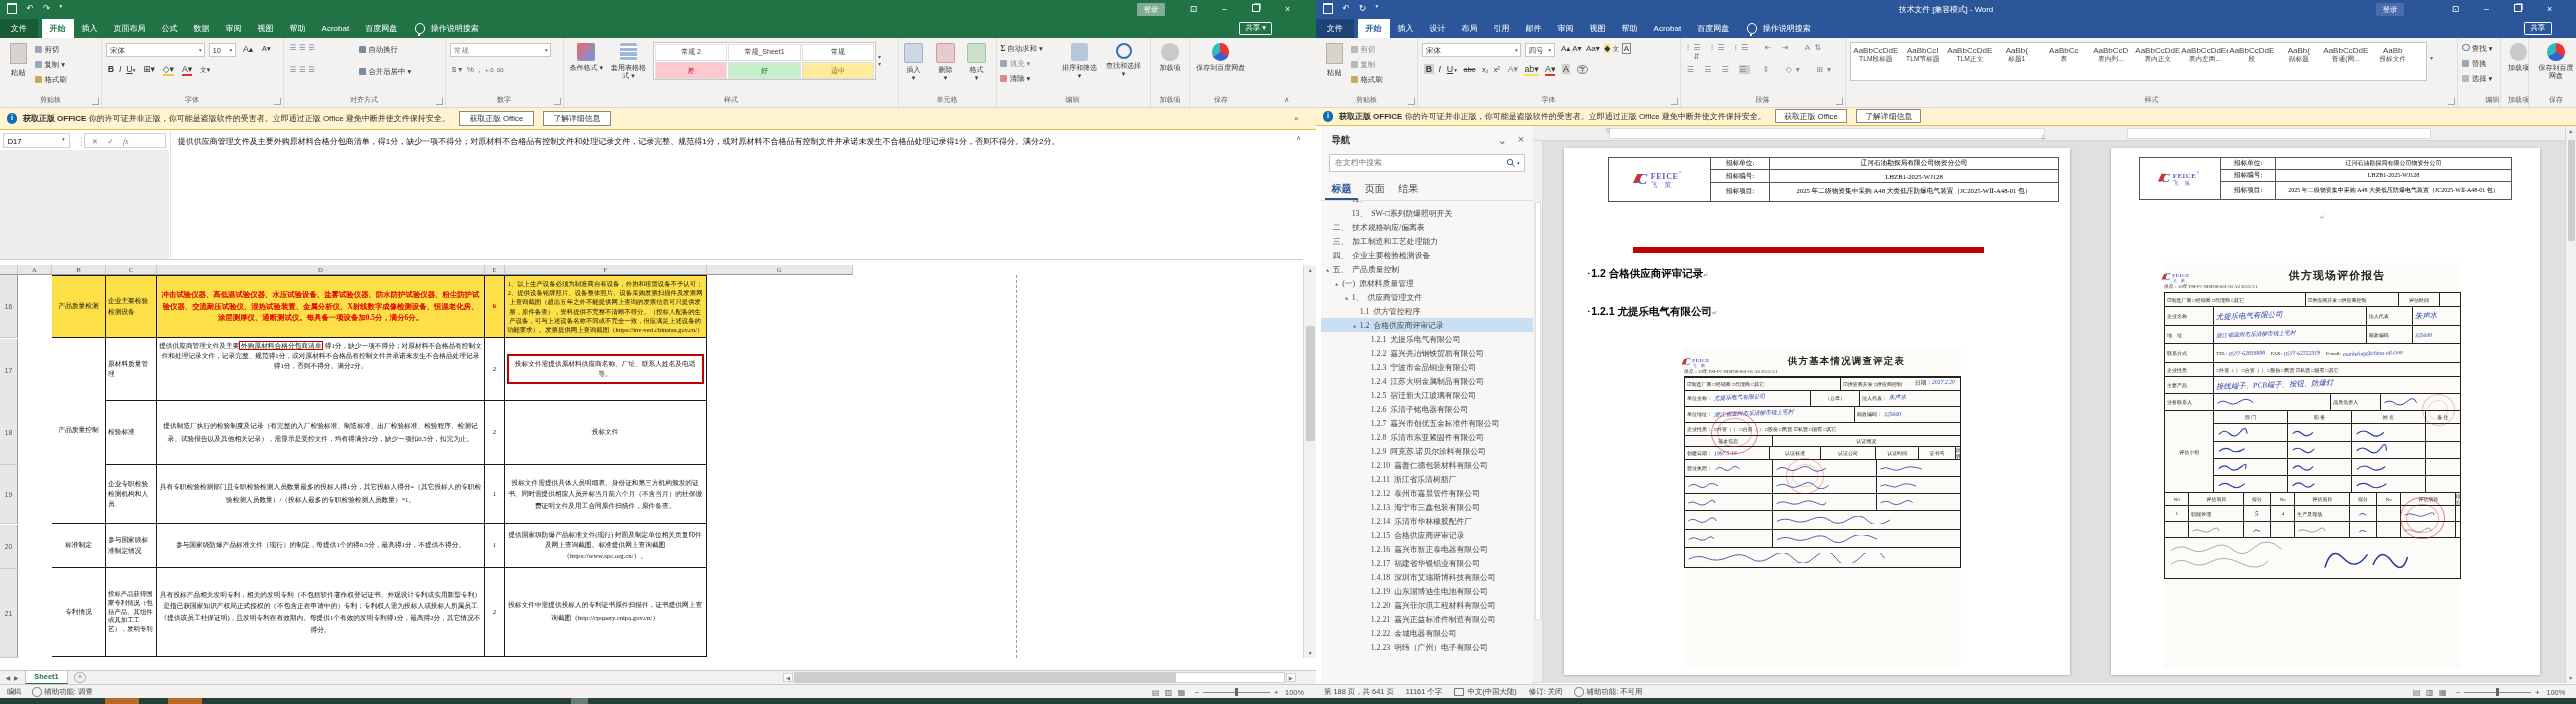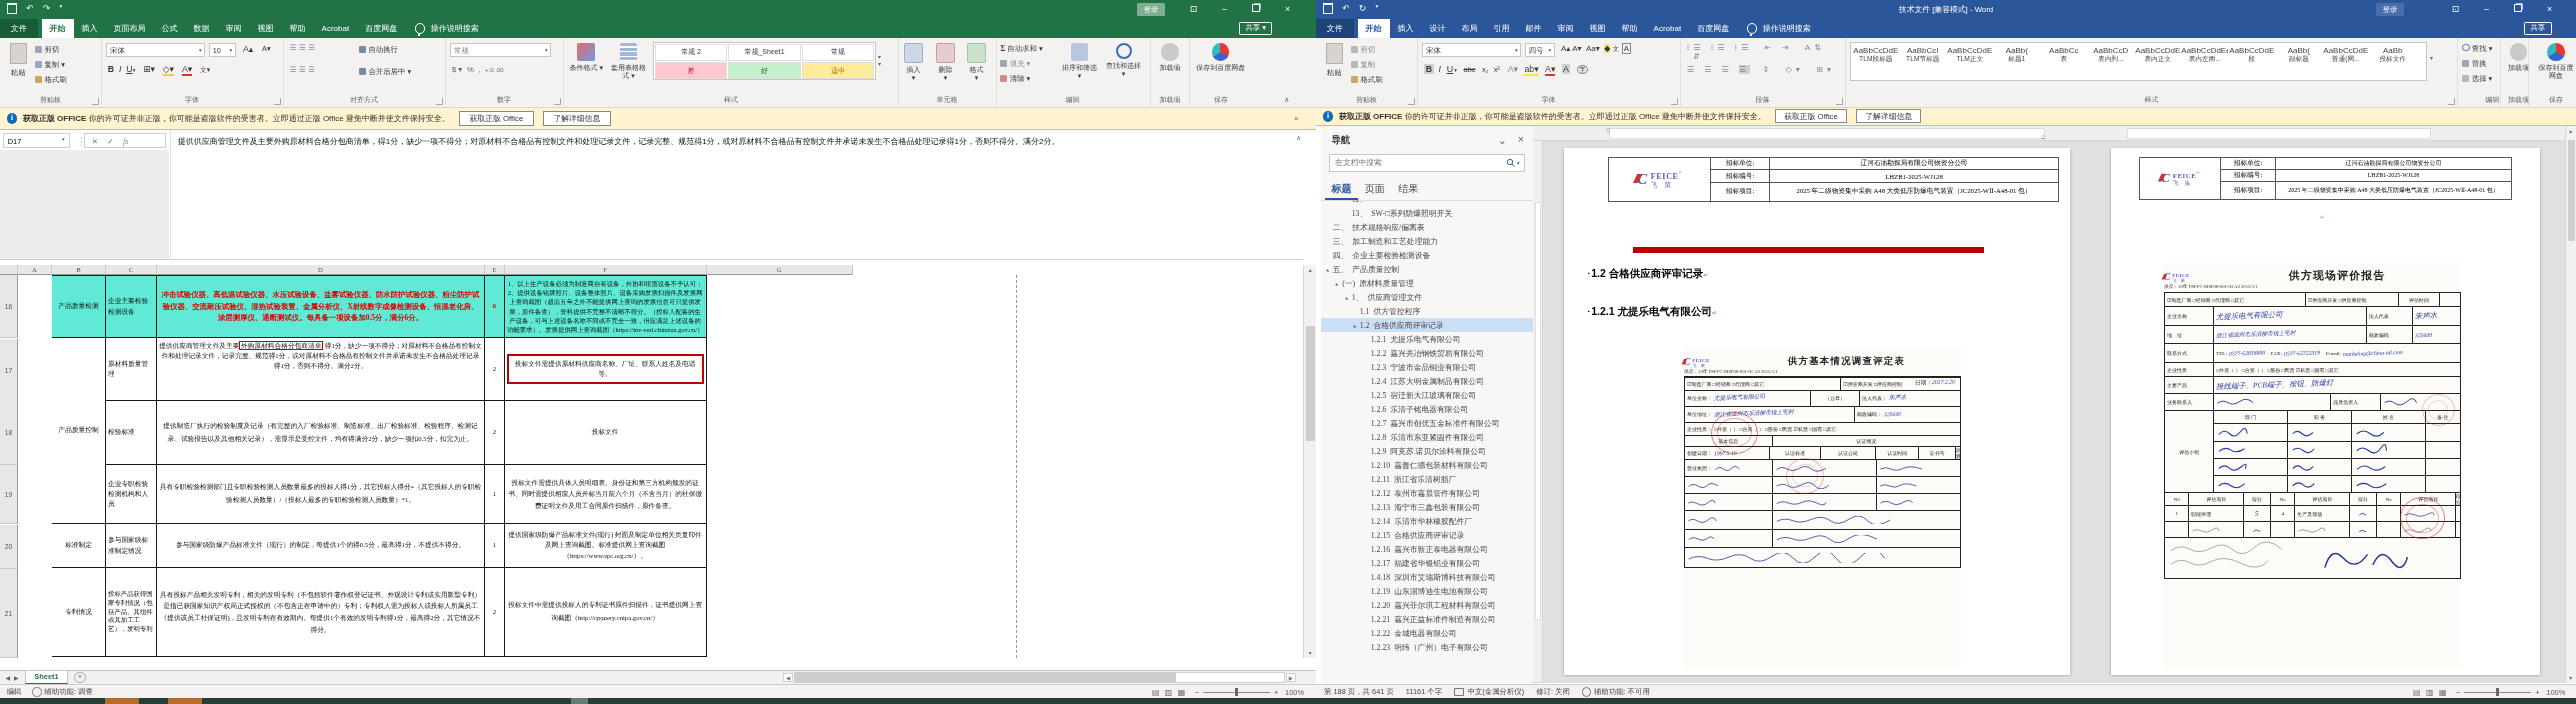--- a/index.html
+++ b/index.html
@@ -51,21 +51,21 @@
       font-size:6.7px;color:#555;display:flex;align-items:center;justify-content:center;}
   .rn{background:#e7e7e7;border-right:0.7px solid #9a9a9a;border-bottom:0.7px solid #c9c9c9;
       font-size:6.7px;color:#555;display:flex;align-items:center;justify-content:center;}
   #xgrid{display:grid;grid-template-columns:34px 54px 51px 328px 19.6px 202px 146px;
       grid-template-rows:10px 63px 63px 64px 59px 44px 89px;font-family:"Liberation Serif","DejaVu Serif",serif;color:#111;}
   .xc{border-right:0.7px solid #1a1a1a;border-bottom:0.7px solid #1a1a1a;padding:0.7px 2px;font-size:6.7px;line-height:1.5;
       display:flex;align-items:center;justify-content:center;text-align:center;overflow:hidden;}
   .xc.bt{border-top:0.7px solid #1a1a1a;}
   .xc.bl{border-left:0.7px solid #1a1a1a;}
   .xc.left{text-align:left;justify-content:flex-start;}
-  .yel{background:#5eead4;}
+  .yel{background:#fde047;}
   .redtext{color:#e00000;font-weight:bold;}
   .rb{border:1.3px solid #c00000;padding:0 0.7px;}
   .redframe{border:2px solid #c00000;padding:3.4px 5.4px;width:94%;}
   .gcol{border:none;}
   
   .sheettab{background:#fff;border:0.7px solid #c6c6c6;border-top:none;border-bottom:1.3px solid #217346;
     color:#217346;font-weight:bold;font-size:7.4px;padding:1.3px 8px;}
   .status{background:#f3f2f1;border-top:0.7px solid #d0ccc8;font-size:7.4px;color:#444;}
   .viewic{font-size:8px;color:#666;margin-left:5.4px;}
   .zline{display:inline-block;width:67px;height:0.7px;background:#8a8886;vertical-align:2.7px;position:relative;}
@@ -1244,21 +1244,21 @@
   <div class="t" style="right:0;top:126px;width:11.5px;bottom:15px;background:#f1f1f1;border-left:0.7px solid #d6d6d6;">
     <div style="text-align:center;font-size:5.4px;color:#777;padding-top:2px;">▲</div>
     <div style="position:absolute;left:2px;top:13.5px;width:7.4px;height:101px;background:#cdcdcd;border-radius:1.3px;"></div>
     <div style="position:absolute;bottom:2px;left:0;right:0;text-align:center;font-size:5.4px;color:#777;">▼</div>
   </div>
 
   <div class="t status" style="left:0;top:684px;right:0;height:15px;display:flex;align-items:center;">
     <span style="margin-left:8px;">第 188 页，共 641 页</span>
     <span style="margin-left:12px;">11161 个字</span>
     <span style="margin-left:12px;width:8px;height:6.7px;border:0.7px solid #777;border-radius:0.7px;display:inline-block;"></span>
-    <span style="margin-left:3.4px;">中文(金属分析仪)</span>
+    <span style="margin-left:3.4px;">中文(中国大陆)</span>
     <span style="margin-left:12px;">修订: 关闭</span>
     <span style="margin-left:12px;width:7.4px;height:7.4px;border:0.7px solid #777;border-radius:50%;display:inline-block;"></span>
     <span style="margin-left:2.7px;">辅助功能: 不可用</span>
     <span style="flex:1;"></span>
     <span class="viewic">▤</span>
     <span class="viewic">▥</span>
     <span class="viewic">▦</span>
     <span style="margin:0 4px 0 9.4px;">−</span>
     <span class="zline">
         <span class="zthumb"></span>

